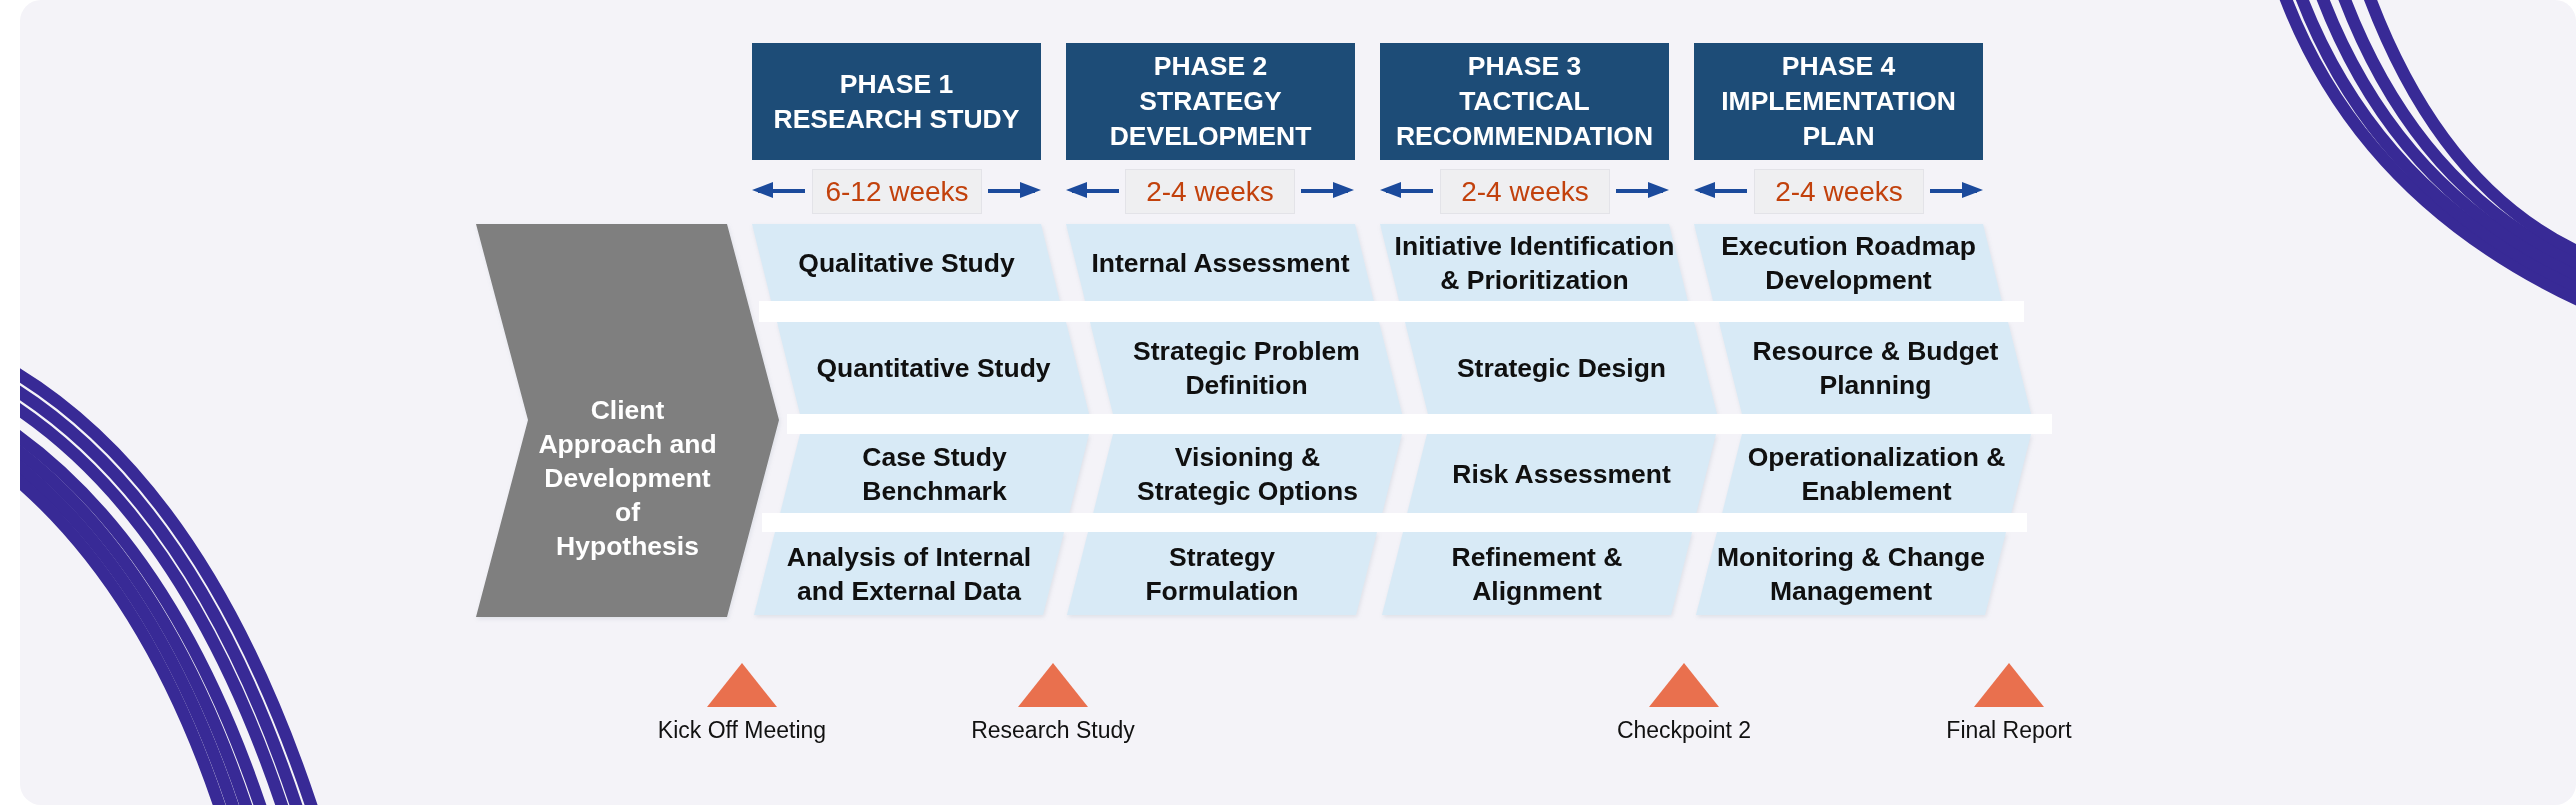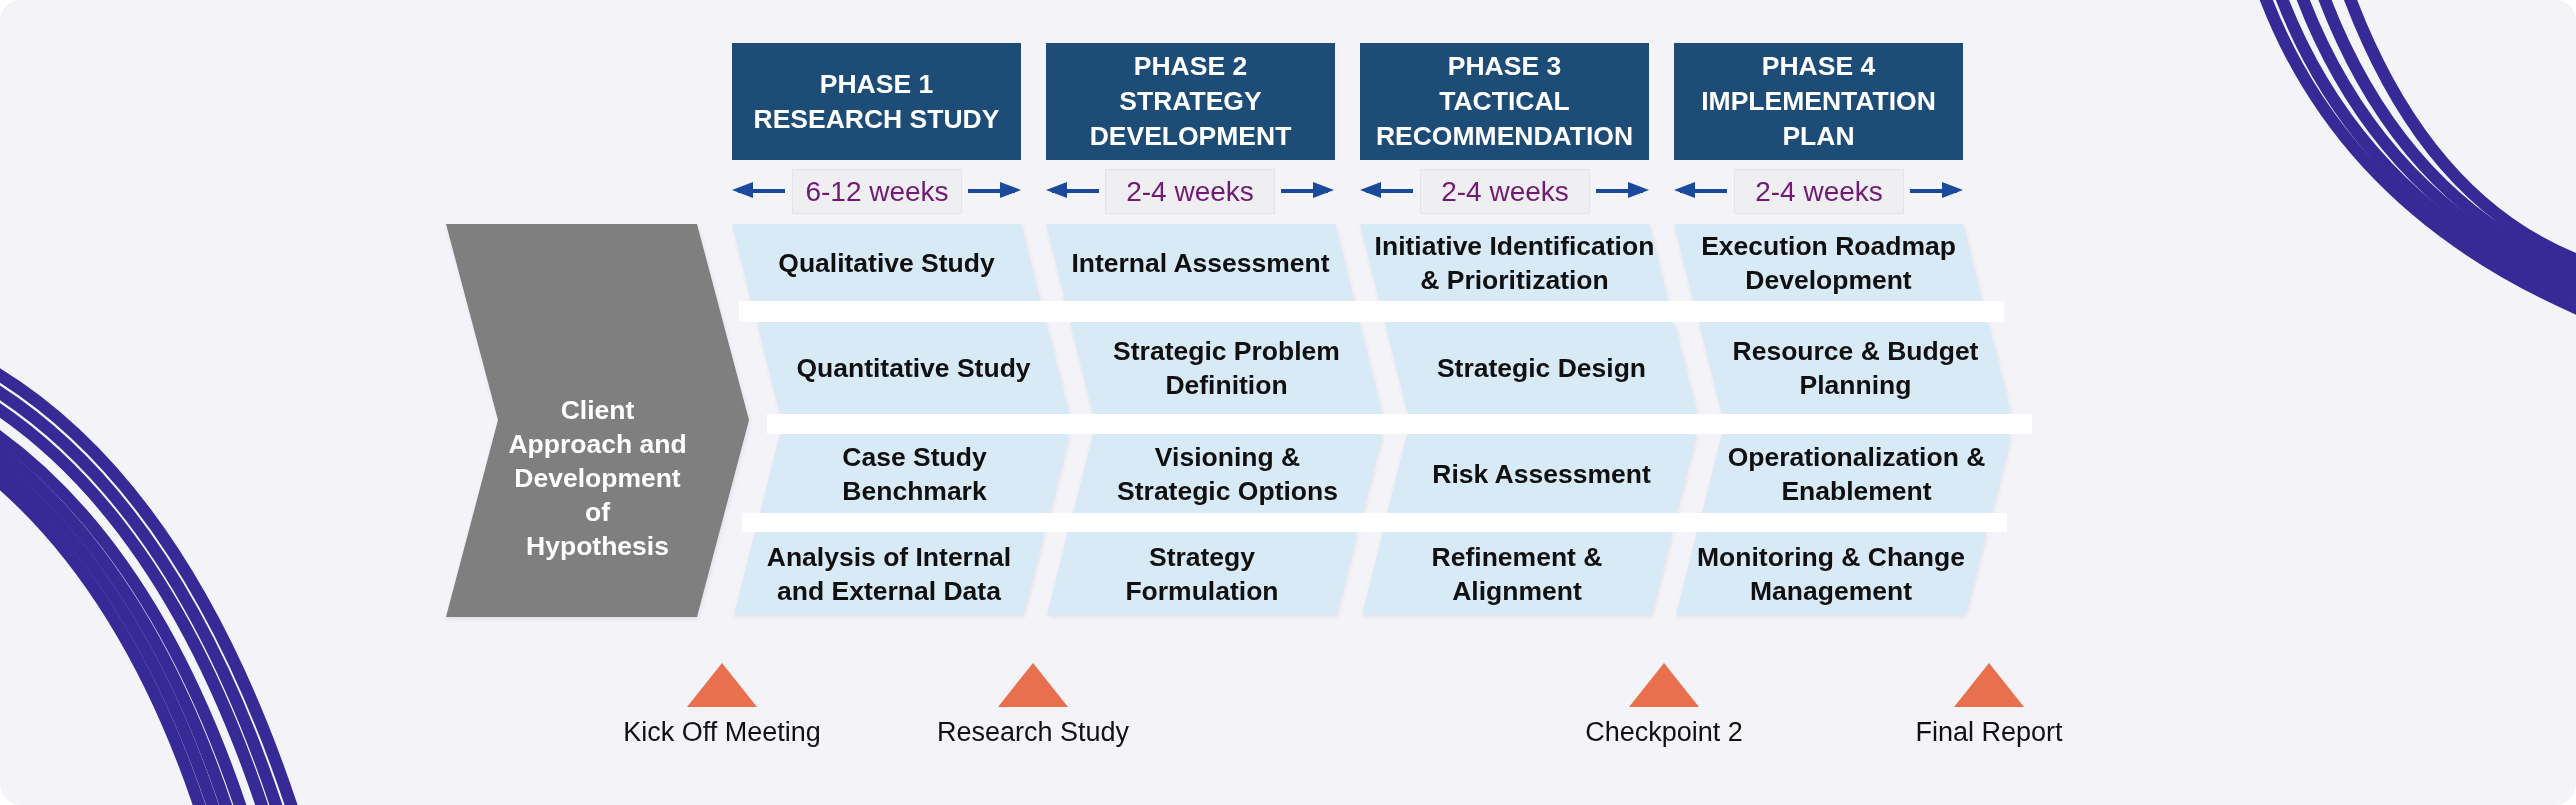--- a/index.html
+++ b/index.html
@@ -1,39 +1,39 @@
 <!DOCTYPE html>
 <html style="font-size:15px"><head>
 <meta charset="utf-8">
 <title>Consulting Project Phases Timeline</title>
 <style>
   html,body{margin:0;padding:0;background:#ffffff;}
   #stage{position:relative;width:2576px;height:805px;font-family:"Liberation Sans",sans-serif;}
-  .card{position:absolute;inset:0;background:#f4f3f8;border-radius:21px;overflow:hidden;}
+  .card{position:absolute;inset:0;background:#f4f3f8;border-radius:21px;overflow:hidden;margin-left:20px;}
   .deco{position:absolute;left:0;top:0;pointer-events:none;}
 
   
   .phase-header{position:absolute;top:43px;width:289px;height:117px;background:#1d4c77;
     color:#ffffff;font-weight:bold;font-size:26.5px;line-height:35px;text-align:center;
     display:flex;align-items:center;justify-content:center;white-space:pre-line;}
 
   
   .weeks-box{position:absolute;top:169px;width:170px;height:45px;background:#efeff1;border:0.9px solid #e3e3e8;
     box-sizing:border-box;display:flex;align-items:center;justify-content:center;
-    font-size:28px;color:#701a75;white-space:nowrap;}
+    font-size:28px;color:#c2410c;white-space:nowrap;}
   .arrow{position:absolute;top:182px;width:53px;height:17px;}
   .arrow .shaft{position:absolute;top:6.6px;height:4.7px;background:#1b4a9c;}
   .arrow-left .shaft{left:5.7px;right:0;}
   .arrow-right .shaft{left:0;right:5.7px;}
   .arrow .head{position:absolute;top:0;width:0;height:0;border-top:8.5px solid transparent;border-bottom:8.5px solid transparent;}
   .arrow-left .head{left:0;border-right:21px solid #1b4a9c;}
   .arrow-right .head{right:0;border-left:21px solid #1b4a9c;}
 
   
-  .client-chevron{position:absolute;left:446px;top:224px;width:303px;height:507px;}
+  .client-chevron{position:absolute;left:456px;top:224px;width:303px;height:507px;}
   .client-fill{width:100%;height:100%;background:#7f7f7f;
     clip-path:polygon(0 0,251px 0,303px 196px,251px 393px,0 393px,52px 196px);
     display:flex;align-items:center;justify-content:center;text-align:center;
     color:#ffffff;font-weight:bold;font-size:26.5px;line-height:34px;white-space:pre-line;}
 
   
   .seg{position:absolute;filter:drop-shadow(1.9px 2.8px 1.9px rgba(80,100,125,0.13));}
   .seg-fill{width:100%;height:100%;background:#d8eaf6;display:flex;align-items:center;justify-content:center;
     text-align:center;font-weight:bold;font-size:26.5px;line-height:34px;color:#101010;
     white-space:pre-line;padding:0 9.5px;box-sizing:border-box;}
@@ -49,21 +49,21 @@
   
   .hbar{position:absolute;height:21px;width:1265px;background:#ffffff;}
   .hbar1{left:739px;top:301px;}
   .hbar2{left:767px;top:414px;height:20px;}
   .hbar3{left:742px;top:513px;height:19px;}
 
   
   .milestone{position:absolute;top:663px;width:246px;text-align:center;}
   .tri{width:0;height:0;margin:0 auto;border-left:35px solid transparent;border-right:35px solid transparent;
     border-bottom:44px solid #e9704e;}
-  .mlabel{margin-top:10.4px;font-size:27px;color:#111111;white-space:nowrap;}
+  .mlabel{margin-top:10.4px;font-size:23px;color:#111111;white-space:nowrap;}
 </style>
 </head>
 <body>
 
 <div id="stage">
   <div class="card">
 
     <svg class="deco" width="2576" height="805" viewBox="0 0 2720 850">
       <g fill="none" stroke="#382a96" stroke-width="13">
         <path d="M 2387 -16 Q 2472 222 2736 332"></path>

